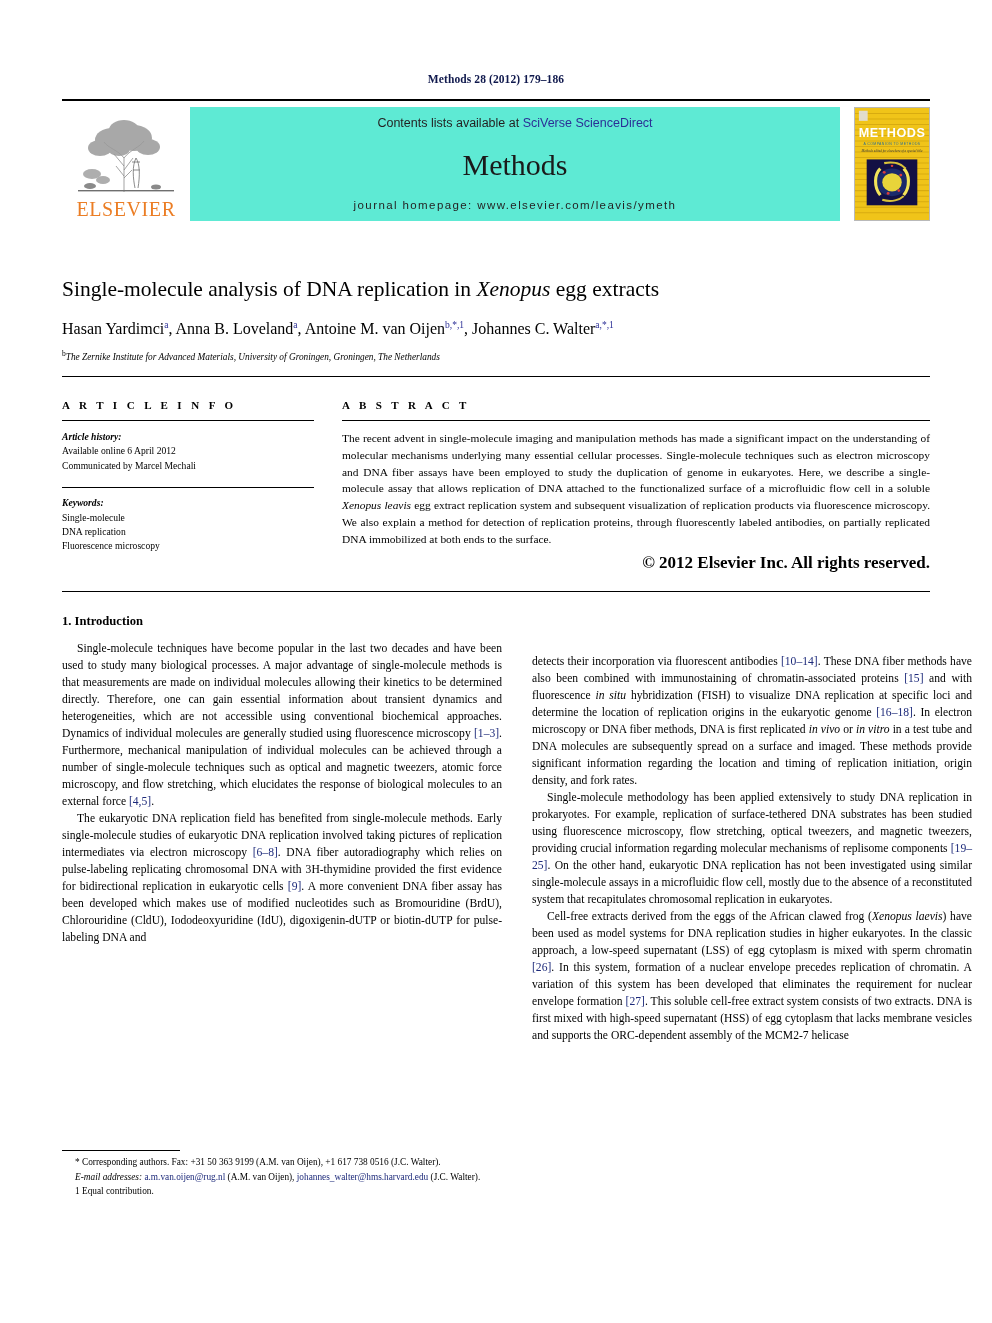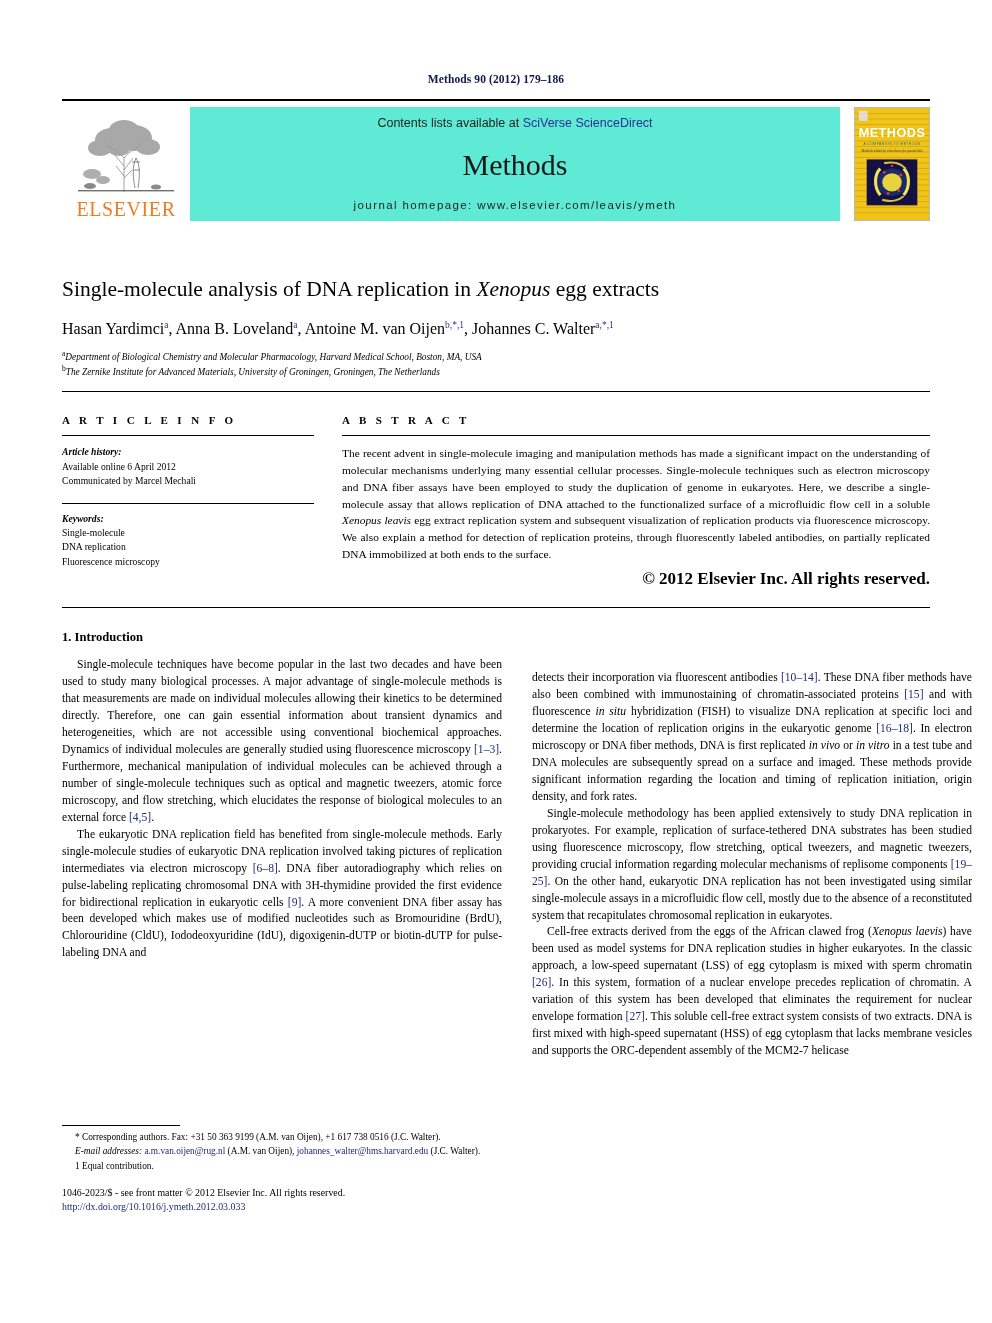--- a/index.html
+++ b/index.html
@@ -193,21 +193,21 @@
   .fn a, .mail { color: #1d2a7a; text-decoration: none; }
   .fn-indent { text-indent: 13px; }
   .issn-block { margin-top: 13px; font-size: 9.9px; line-height: 1.45; }
   .issn-block .doi { color: #1d2a7a; }
 </style>
 </head>
 <body>
 
 <div class="page">
 
-  <div class="runhead">Methods 90 (2012) 179–186</div>
+  <div class="runhead">Methods 28 (2012) 179–186</div>
 
   <div class="masthead-wrap">
 
     <div class="elsevier-logo">
       <svg class="tree-svg" width="112" height="84" viewBox="0 0 112 84">
         <g stroke="#7d7d7d" stroke-width="0.7" fill="none">
           <path d="M54 78 L54 44 M54 52 L44 40 M54 56 L63 44 M54 62 L46 52 M54 64 L62 56"></path>
           <path d="M54 44 C48 36 38 34 34 28 M54 44 C60 36 70 33 74 27"></path>
         </g>
         <g fill="#9a9a9a" opacity="0.85">
@@ -285,21 +285,20 @@
         </g>
       </svg>
     </div>
   </div>
 
   <div class="title-block">
     <h1 class="art-title"><span>Single-molecule analysis of DNA replication in </span><em>Xenopus</em><span> egg extracts</span></h1>
     <div class="authors">
       <span>Hasan Yardimci<sup>a</sup></span>, <span>Anna B. Loveland<sup>a</sup></span>, <span>Antoine M. van Oijen<sup>b,*,1</sup></span>, <span>Johannes C. Walter<sup>a,*,1</sup></span>
     </div>
-    <p class="affil"><sup>a</sup><span>Department of Biological Chemistry and Molecular Pharmacology, Harvard Medical School, Boston, MA, USA</span></p>
     <p class="affil"><sup>b</sup><span>The Zernike Institute for Advanced Materials, University of Groningen, Groningen, The Netherlands</span></p>
   </div>
 
   <div class="info-rule"></div>
 
   <div class="two-col-head">
     <div class="col-info">
       <div class="sec-label">A R T I C L E    I N F O</div>
       <div class="thin-rule"></div>
       <div class="info-group">
@@ -331,24 +330,20 @@
     <div class="mcol" style="height:585px;">
       <h2 class="sec-title">1. Introduction</h2>
       <p class="body"><span>Single-molecule techniques have become popular in the last two decades and have been used to study many biological processes. A major advantage of single-molecule methods is that measurements are made on individual molecules allowing their kinetics to be determined directly. Therefore, one can gain essential information about transient dynamics and heterogeneities, which are not accessible using conventional biochemical approaches. Dynamics of individual molecules are generally studied using fluorescence microscopy </span><span class="ref">[1–3]</span><span>. Furthermore, mechanical manipulation of individual molecules can be achieved through a number of single-molecule techniques such as optical and magnetic tweezers, atomic force microscopy, and flow stretching, which elucidates the response of biological molecules to an external force </span><span class="ref">[4,5]</span><span>.</span></p>
       <p class="body"><span>The eukaryotic DNA replication field has benefited from single-molecule methods. Early single-molecule studies of eukaryotic DNA replication involved taking pictures of replication intermediates via electron microscopy </span><span class="ref">[6–8]</span><span>. DNA fiber autoradiography which relies on pulse-labeling replicating chromosomal DNA with 3H-thymidine provided the first evidence for bidirectional replication in eukaryotic cells </span><span class="ref">[9]</span><span>. A more convenient DNA fiber assay has been developed which makes use of modified nucleotides such as Bromouridine (BrdU), Chlorouridine (CldU), Iododeoxyuridine (IdU), digoxigenin-dUTP or biotin-dUTP for pulse-labeling DNA and</span></p>
 
       <div class="fn-block">
         <div class="fn-rule"></div>
         <p class="fn fn-indent">* Corresponding authors. Fax: +31 50 363 9199 (A.M. van Oijen), +1 617 738 0516 (J.C. Walter).</p>
         <p class="fn fn-indent"><em>E-mail addresses:</em> <a class="mail" href="#">a.m.van.oijen@rug.nl</a><span> (A.M. van Oijen), </span><a class="mail" href="#">johannes_walter@hms.harvard.edu</a><span> (J.C. Walter).</span></p>
         <p class="fn fn-indent">1  Equal contribution.</p>
-        <div class="issn-block">
-          <div>1046-2023/$ - see front matter © 2012 Elsevier Inc. All rights reserved.</div>
-          <div class="doi">http://dx.doi.org/10.1016/j.ymeth.2012.03.033</div>
-        </div>
       </div>
     </div>
 
     <div class="mcol">
       <p class="body noindent"><span>detects their incorporation via fluorescent antibodies </span><span class="ref">[10–14]</span><span>. These DNA fiber methods have also been combined with immunostaining of chromatin-associated proteins </span><span class="ref">[15]</span><span> and with fluorescence </span><em>in situ</em><span> hybridization (FISH) to visualize DNA replication at specific loci and determine the location of replication origins in the eukaryotic genome </span><span class="ref">[16–18]</span><span>. In electron microscopy or DNA fiber methods, DNA is first replicated </span><em>in vivo</em><span> or </span><em>in vitro</em><span> in a test tube and DNA molecules are subsequently spread on a surface and imaged. These methods provide significant information regarding the location and timing of replication initiation, origin density, and fork rates.</span></p>
       <p class="body"><span>Single-molecule methodology has been applied extensively to study DNA replication in prokaryotes. For example, replication of surface-tethered DNA substrates has been studied using fluorescence microscopy, flow stretching, optical tweezers, and magnetic tweezers, providing crucial information regarding molecular mechanisms of replisome components </span><span class="ref">[19–25]</span><span>. On the other hand, eukaryotic DNA replication has not been investigated using similar single-molecule assays in a microfluidic flow cell, mostly due to the absence of a reconstituted system that recapitulates chromosomal replication in eukaryotes.</span></p>
       <p class="body"><span>Cell-free extracts derived from the eggs of the African clawed frog (</span><em>Xenopus laevis</em><span>) have been used as model systems for DNA replication studies in higher eukaryotes. In the classic approach, a low-speed supernatant (LSS) of egg cytoplasm is mixed with sperm chromatin </span><span class="ref">[26]</span><span>. In this system, formation of a nuclear envelope precedes replication of chromatin. A variation of this system has been developed that eliminates the requirement for nuclear envelope formation </span><span class="ref">[27]</span><span>. This soluble cell-free extract system consists of two extracts. DNA is first mixed with high-speed supernatant (HSS) of egg cytoplasm that lacks membrane vesicles and supports the ORC-dependent assembly of the MCM2-7 helicase</span></p>
     </div>
   </div>
 

